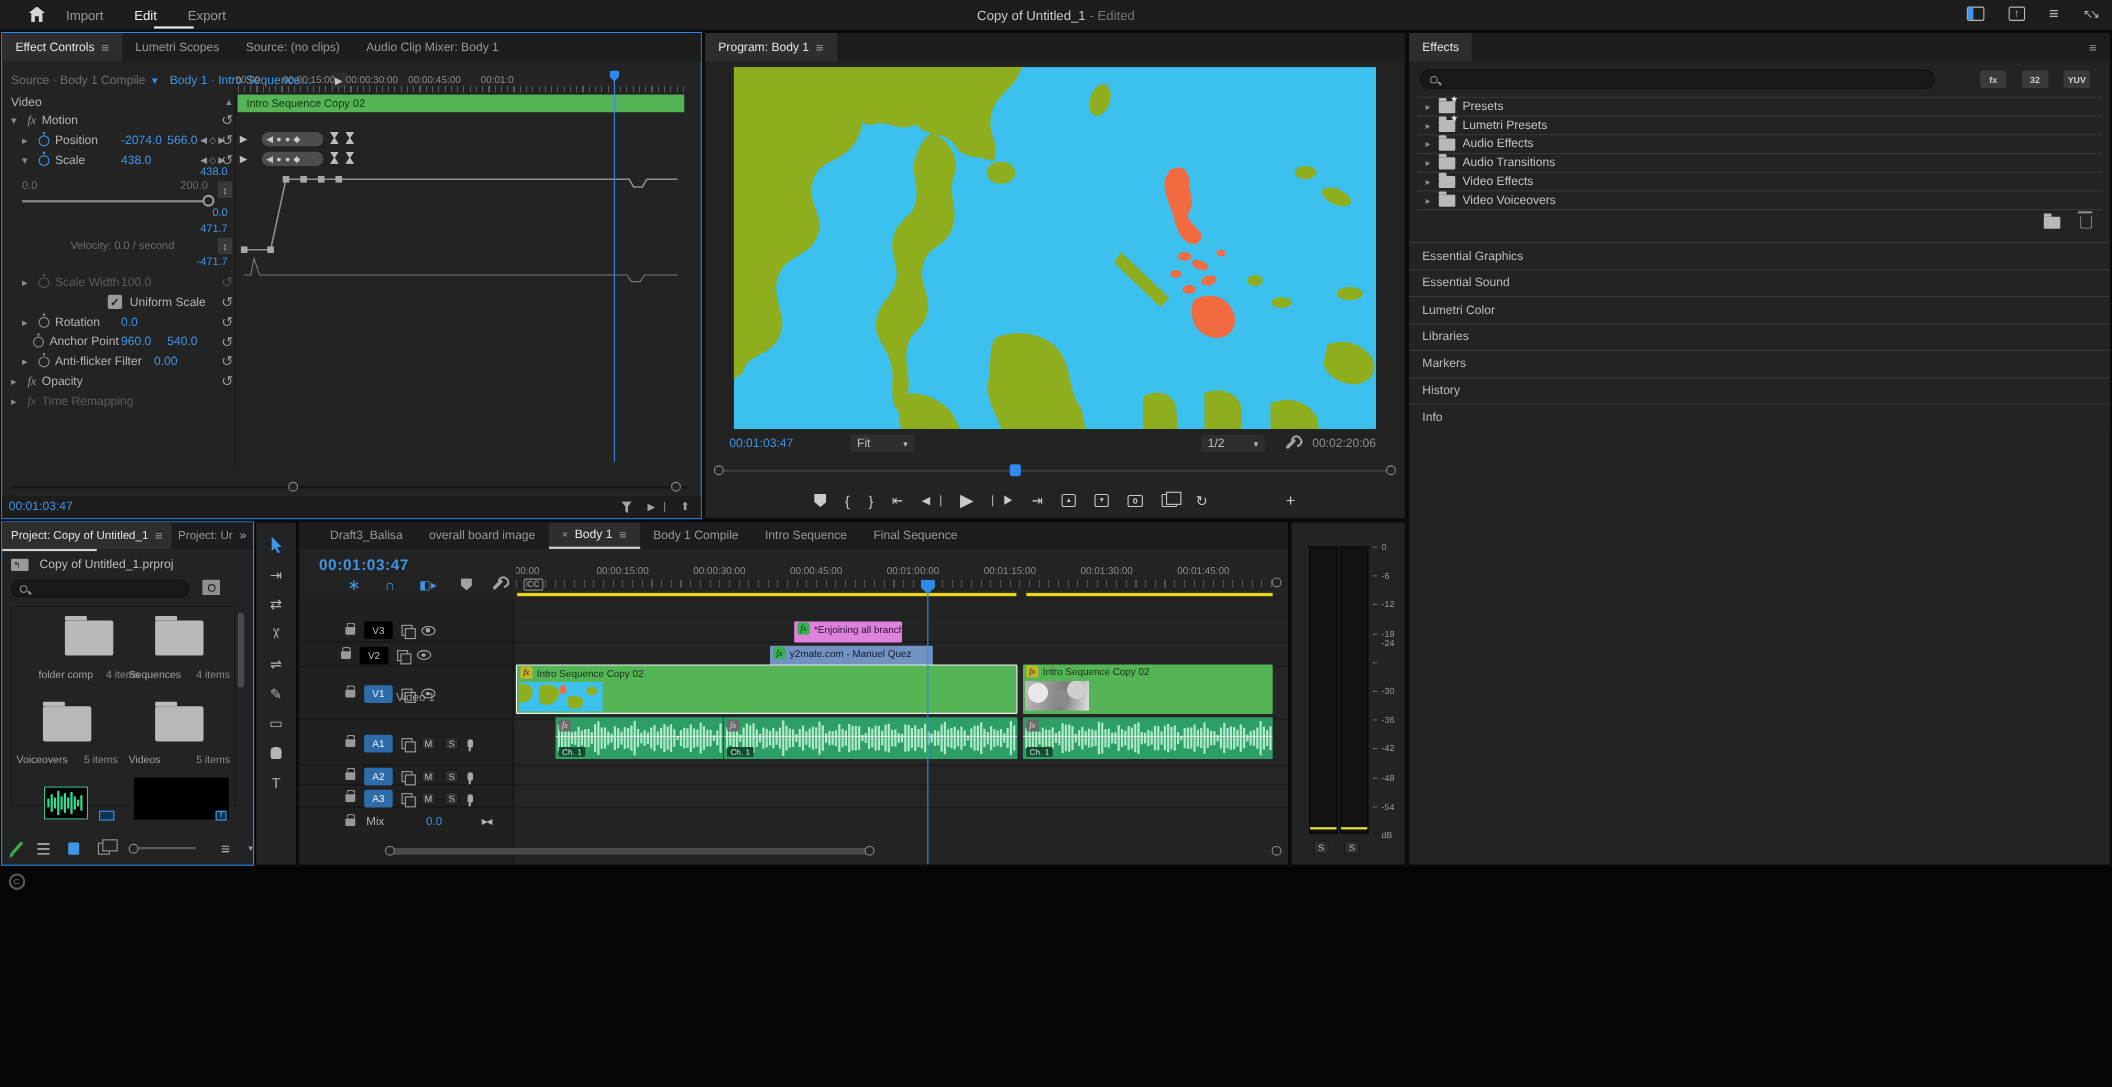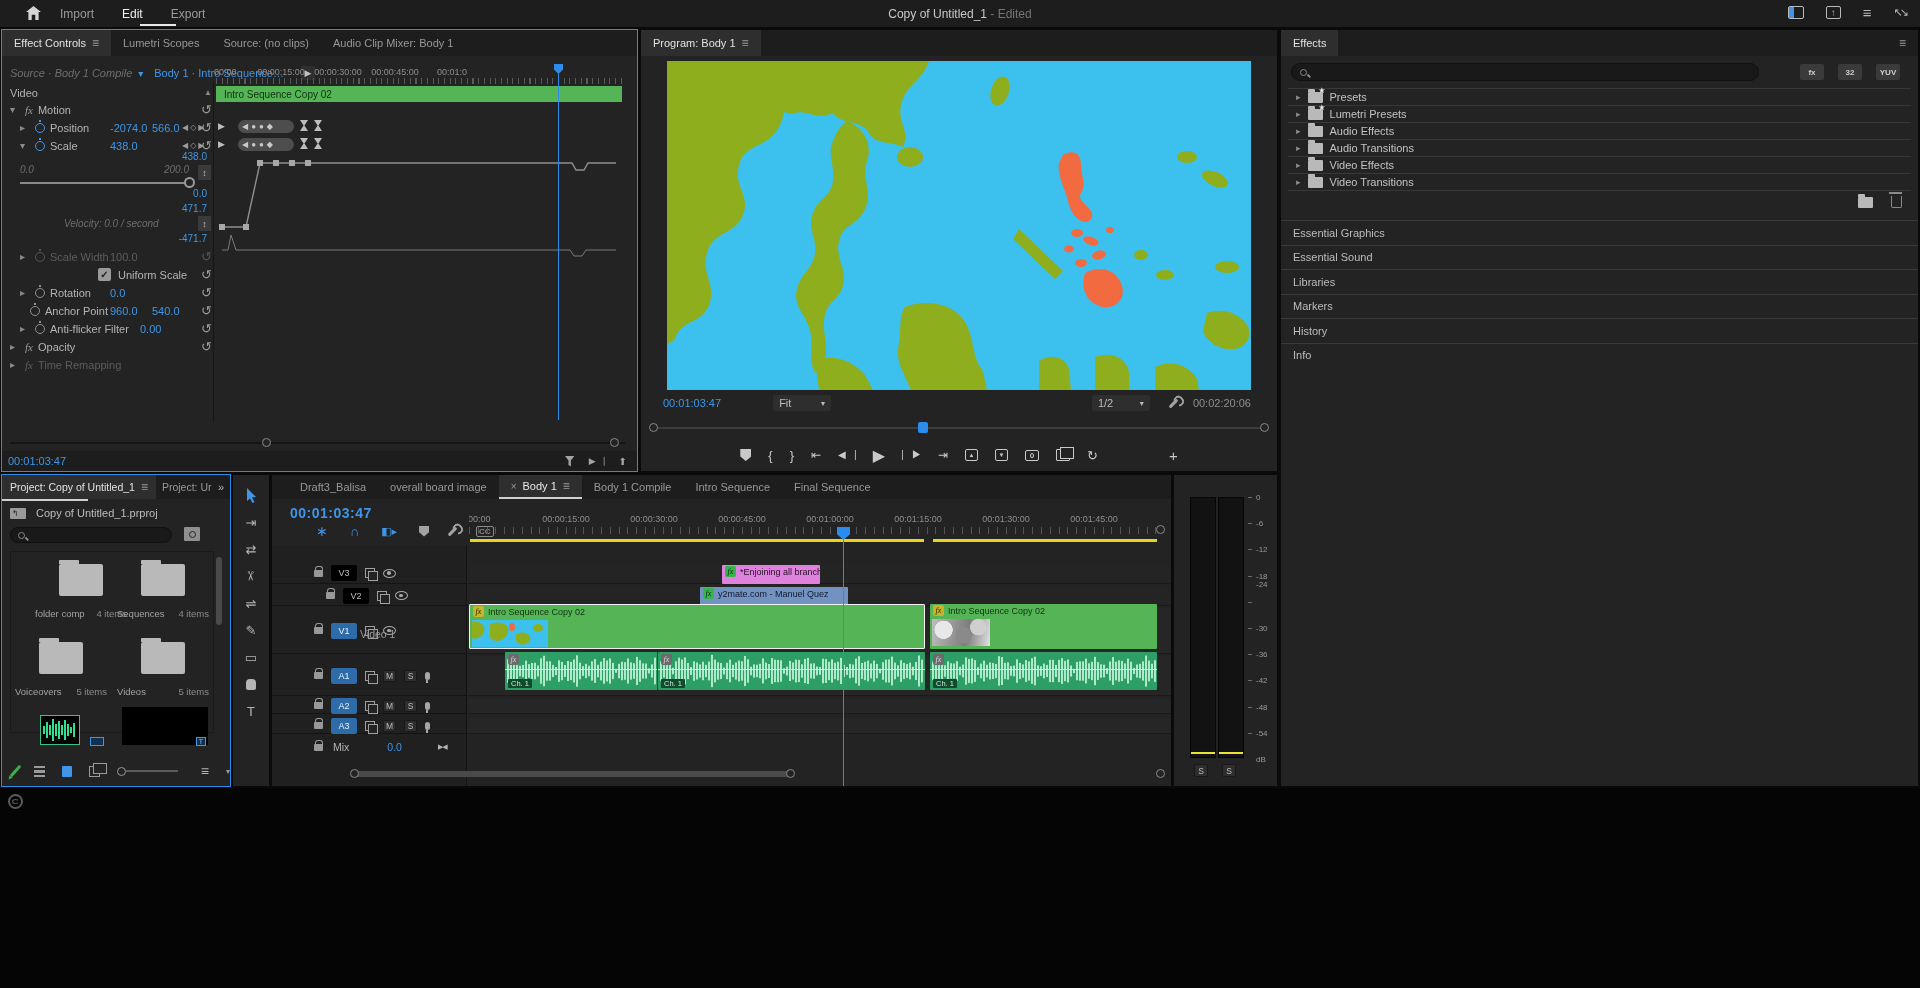--- a/index.html
+++ b/index.html
@@ -7,21 +7,21 @@
     font-family:"Liberation Sans", sans-serif; color:#c3c3c3; }
   .abs { position:absolute; }
   .panel { position:absolute; background:#232323; }
   .focused { outline:1px solid #2d8ceb; }
   .tabbar { position:absolute; left:0; right:0; top:0; height:26px; background:#1d1d1d;
     display:flex; align-items:stretch; font-size:11px; color:#989898; }
   .tab { display:flex; align-items:center; padding:0 12px; gap:6px; white-space:nowrap; cursor:default; }
   .tab.active { background:#2e2e2e; color:#e2e2e2; }
   .hamb { color:#9a9a9a; font-size:12px; }
   .blue { color:#3f96e8; }
-  .dim { color:#6e6e6e;font-style:italic; }
+  .dim { color:#6e6e6e; }
   .val { color:#3f96e8; }
   .rowlbl { color:#b4b4b4; }
   .disabled { color:#5d5d5d !important; }
   .sw { display:inline-block; width:10px; height:10px; border:1.4px solid #8f8f8f; border-radius:50%; position:relative; }
   .sw::before { content:""; position:absolute; top:-3.4px; left:2.6px; width:2.6px; height:2px; background:#8f8f8f; }
   .sw.on { border-color:#3f96e8; } .sw.on::before { background:#3f96e8; }
   .reset { color:#9a9a9a; font-size:13px; }
   .chev { color:#8a8a8a; font-size:10px; width:10px; display:inline-block; }
   .fx { font-style:italic; color:#9a9a9a; font-size:11px; font-family:"Liberation Serif",serif; }
   .ecrow { position:absolute; left:8px; width:202px; height:17px; display:flex; align-items:center; gap:5px; font-size:11px; }
@@ -384,35 +384,38 @@
         <div>Audio Transitions</div>
       </div>
       <div class="treerow">
         <div style="color: rgb(138, 138, 138); font-size: 9px;">▸</div>
         <div class="folder"></div>
         <div>Video Effects</div>
       </div>
       <div class="treerow">
         <div style="color: rgb(138, 138, 138); font-size: 9px;">▸</div>
         <div class="folder"></div>
-        <div>Video Transitions</div>
+        <div>Video Voiceovers</div>
       </div>
     </div>
   <div class="abs" style="right:16px;top:166px;display:flex;gap:18px;align-items:center;">
     <span class="folder"></span>
     <span style="width:11px;height:12px;border:1.4px solid #8a8a8a;border-top:none;border-radius:0 0 2px 2px;position:relative;display:inline-block;">
         <span style="position:absolute;top:-4px;left:-3px;width:13px;height:1.6px;background:#8a8a8a;"></span>
       </span>
   </div>
   <div class="abs" id="fx-sections" style="left:0;top:190px;width:637px;">
       <div class="secrow">
         <div>Essential Graphics</div>
       </div>
       <div class="secrow">
         <div>Essential Sound</div>
+      </div>
+      <div class="secrow">
+        <div>Lumetri Color</div>
       </div>
       <div class="secrow">
         <div>Libraries</div>
       </div>
       <div class="secrow">
         <div>Markers</div>
       </div>
       <div class="secrow">
         <div>History</div>
       </div>
@@ -583,21 +586,21 @@
 
   <div class="abs" style="left:0;top:70px;width:195px;height:241px;background:#202020;border-right:1px solid #141414;"></div>
   <div class="abs" id="tl-tracks" style="left:0;top:70px;width:899px;height:241px;">
       <div style="position: absolute; left: 0px; top: 18px; width: 195px; height: 21px; border-bottom: 1px solid rgb(20, 20, 20); display: flex; align-items: center; gap: 8px; padding-left: 42px;">
         <div class="lock"></div>
         <div class="trackbox">V3</div>
         <div class="sync"></div>
         <div class="eye"></div>
       </div>
       <div style="position: absolute; left: 196px; top: 18px; right: 0px; height: 21px; border-bottom: 1px solid rgb(26, 26, 26); background: rgb(36, 36, 36);"></div>
-      <div style="position: absolute; left: 0px; top: 41px; width: 225px; height: 20px; border-bottom: 1px solid rgb(20, 20, 20); display: flex; align-items: center; gap: 8px; padding-left: 54px;">
+      <div style="position: absolute; left: 0px; top: 41px; width: 225px; height: 20px; border-bottom: 1px solid rgb(20, 20, 20); display: flex; align-items: center; gap: 8px; padding-left: 38px;">
         <div class="lock"></div>
         <div class="trackbox">V2</div>
         <div class="sync"></div>
         <div class="eye"></div>
       </div>
       <div style="position: absolute; left: 196px; top: 41px; right: 0px; height: 20px; border-bottom: 1px solid rgb(26, 26, 26); background: rgb(36, 36, 36);"></div>
       <div style="position: absolute; left: 0px; top: 63px; width: 195px; height: 46px; border-bottom: 1px solid rgb(20, 20, 20); display: flex; align-items: center; gap: 8px; padding-left: 42px;">
         <div class="lock"></div>
         <div class="trackbox tgt">V1</div>
         <div class="sync"></div>

